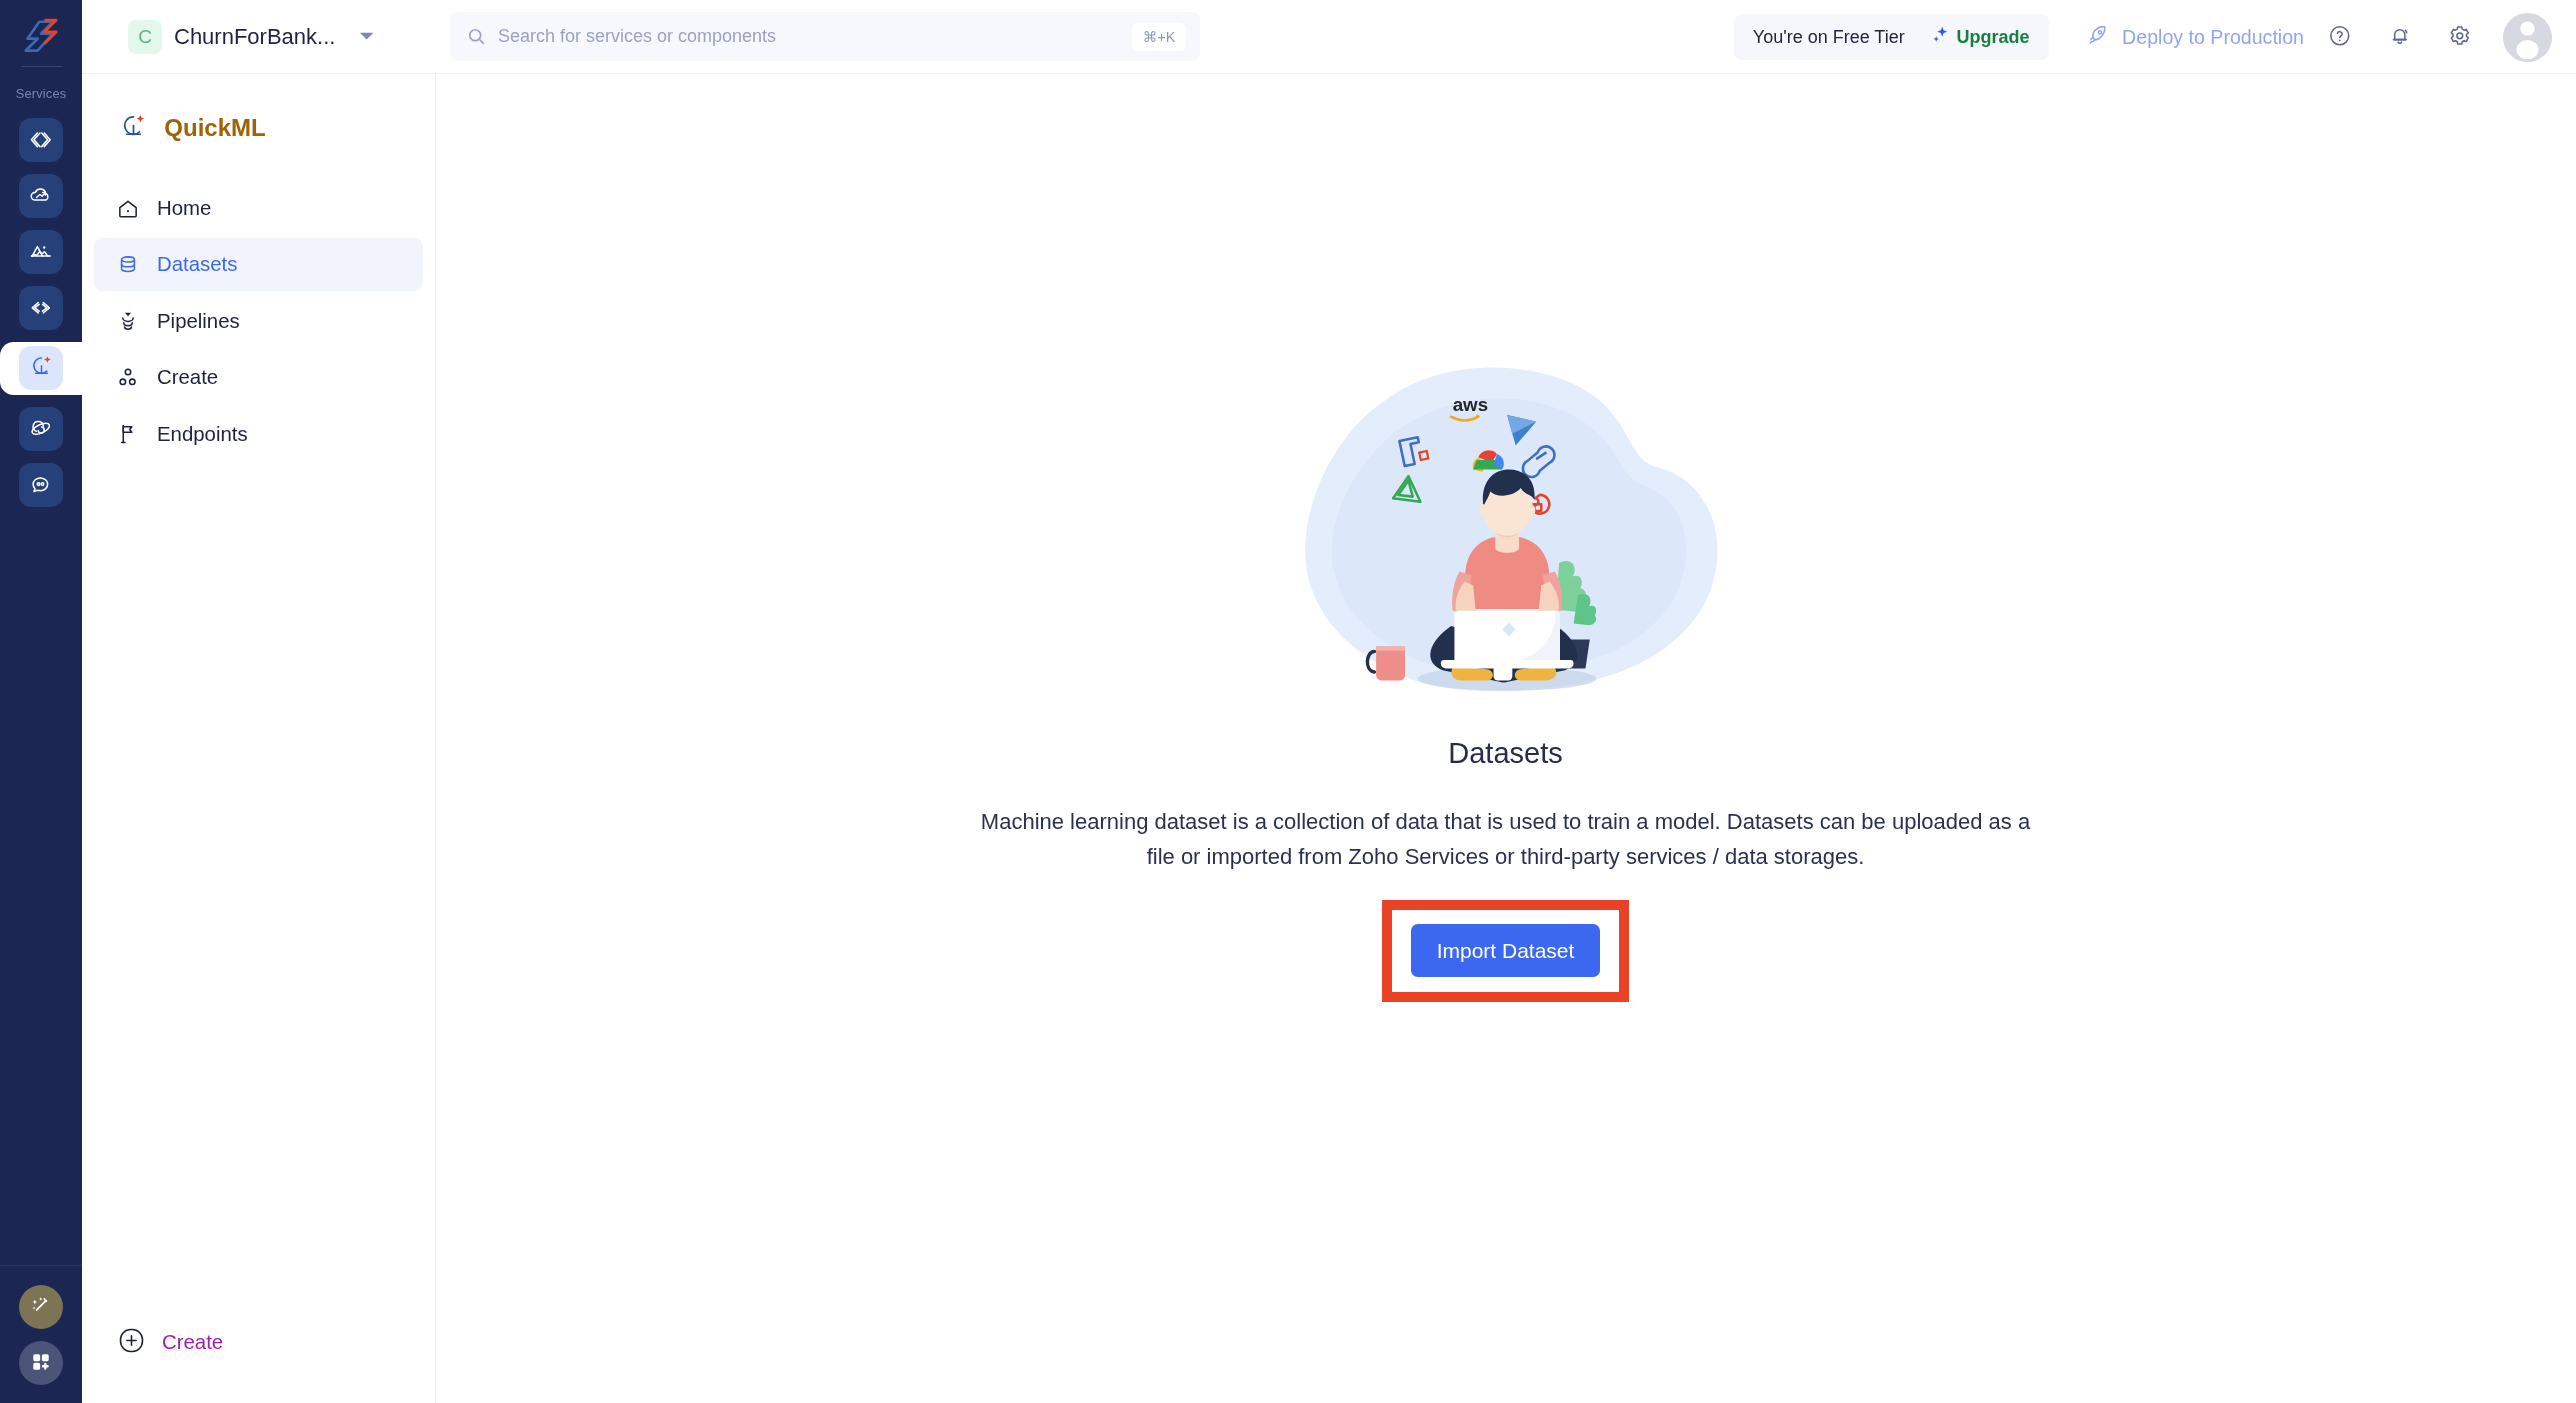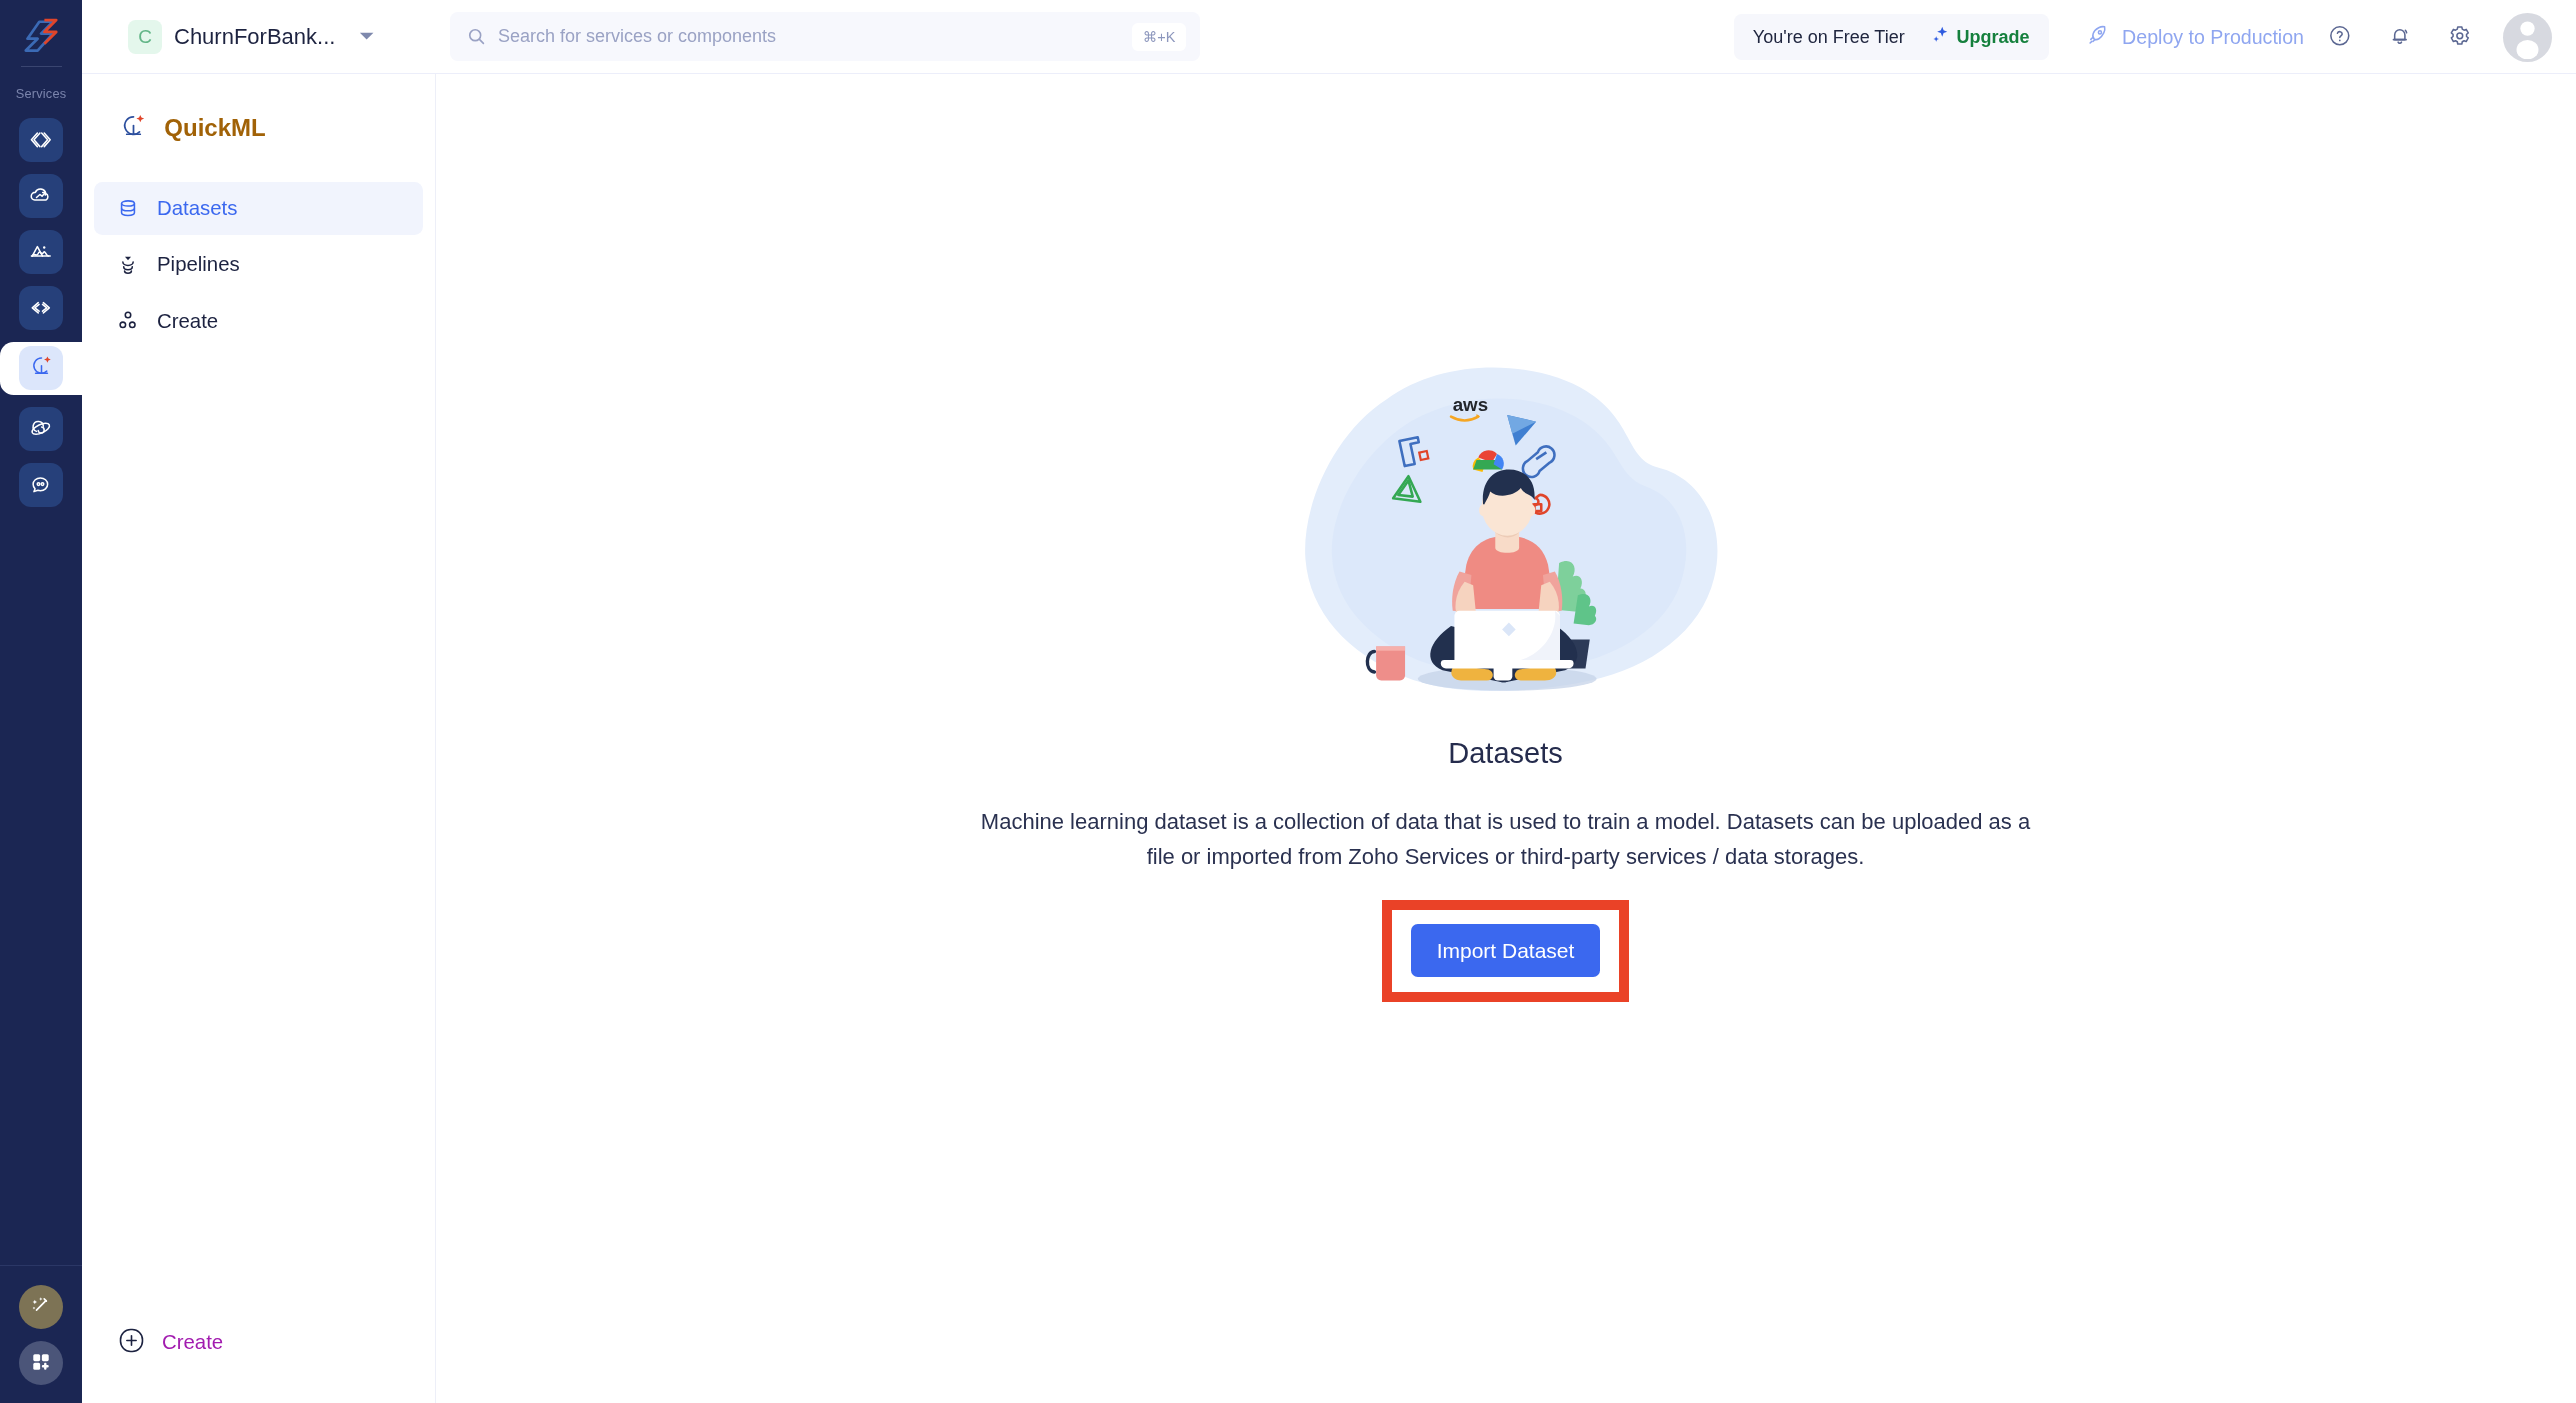--- a/index.html
+++ b/index.html
@@ -437,20 +437,29 @@
           <path d="M9 24h14" stroke="#2c4f9e" stroke-width="1.8" stroke-linecap="round"></path>
           <path d="M16 15v9" stroke="#2c4f9e" stroke-width="1.8" stroke-linecap="round"></path>
           <path d="M23 4l1.2 2.6L27 7.8l-2.8 1.2L23 11.6l-1.2-2.6L19 7.8l2.8-1.2z" fill="#e0452a"></path>
         </svg>
       </span>
       <span class="side-brand-text">QuickML</span>
     </div>
 
     <div class="side-nav">
 
+      <div class="nav-item">
+        <span class="nav-ico">
+          <svg width="24" height="24" viewBox="0 0 28 28" fill="none" stroke="#1c2240" stroke-width="1.8" stroke-linejoin="round" stroke-linecap="round">
+            <path d="M4.5 12.5 14 5l9.5 7.5V22a1 1 0 0 1-1 1H5.5a1 1 0 0 1-1-1z"></path>
+            <circle cx="14" cy="16.5" r="1.2" fill="#1c2240" stroke="none"></circle>
+          </svg>
+        </span>
+        <span class="nav-label">Home</span>
+      </div>
 
       <div class="nav-item active">
         <span class="nav-ico">
           <svg width="24" height="24" viewBox="0 0 28 28" fill="none" stroke="#3b68ef" stroke-width="1.8">
             <ellipse cx="14" cy="7.5" rx="7.5" ry="3"></ellipse>
             <path d="M6.5 7.5v5.5c0 1.7 3.4 3 7.5 3s7.5-1.3 7.5-3V7.5"></path>
             <path d="M6.5 13v5.5c0 1.7 3.4 3 7.5 3s7.5-1.3 7.5-3V13"></path>
           </svg>
         </span>
         <span class="nav-label">Datasets</span>
@@ -472,20 +481,30 @@
         <span class="nav-ico">
           <svg width="24" height="24" viewBox="0 0 28 28" fill="none" stroke="#1c2240" stroke-width="1.8">
             <circle cx="14" cy="7" r="3.2"></circle>
             <circle cx="8" cy="18.5" r="3.2"></circle>
             <circle cx="19" cy="18.5" r="3.2"></circle>
           </svg>
         </span>
         <span class="nav-label">Create</span>
       </div>
 
+      <div class="nav-item">
+        <span class="nav-ico">
+          <svg width="24" height="24" viewBox="0 0 28 28" fill="none" stroke="#1c2240" stroke-width="1.8" stroke-linecap="round" stroke-linejoin="round">
+            <path d="M8.5 4v20"></path>
+              <path d="M6.5 24h4"></path>
+            <path d="M8.5 5.5h10l-2.6 3.2 2.6 3.2h-10z"></path>
+          </svg>
+        </span>
+        <span class="nav-label">Endpoints</span>
+      </div>
     </div>
 
     <div class="side-spacer"></div>
 
     <div class="create-btn">
       <span>
         <svg width="27" height="27" viewBox="0 0 32 32" fill="none" stroke="#1c2240" stroke-width="1.9" stroke-linecap="round">
           <rect x="3" y="3" width="26" height="26" rx="12"></rect>
           <path d="M16 10.5v11"></path>
             <path d="M10.5 16h11"></path>

